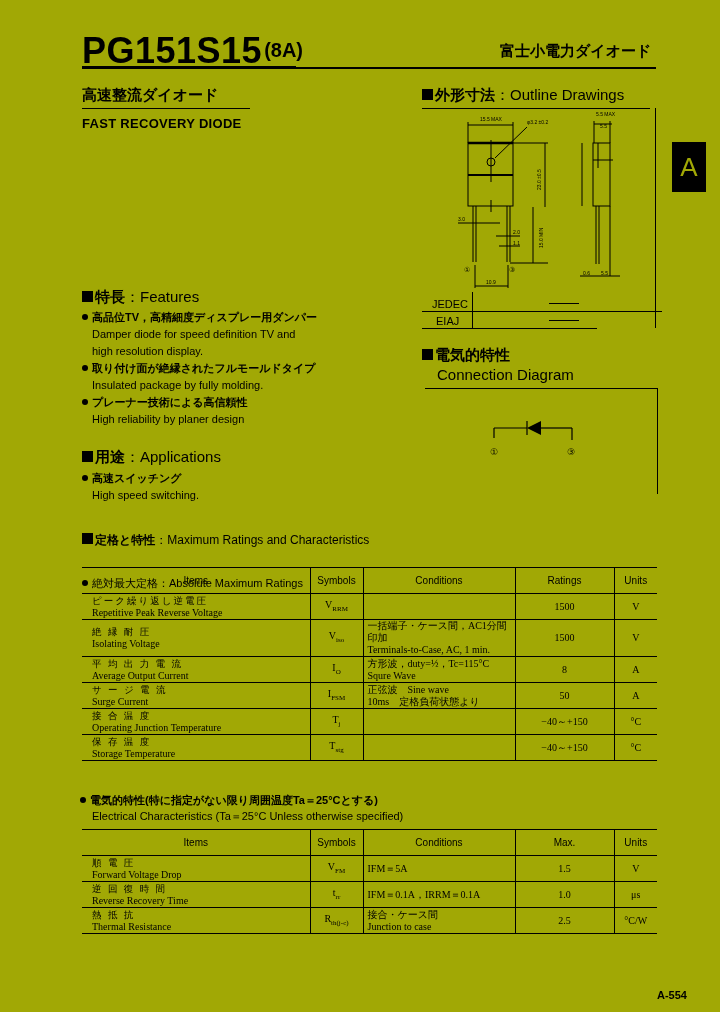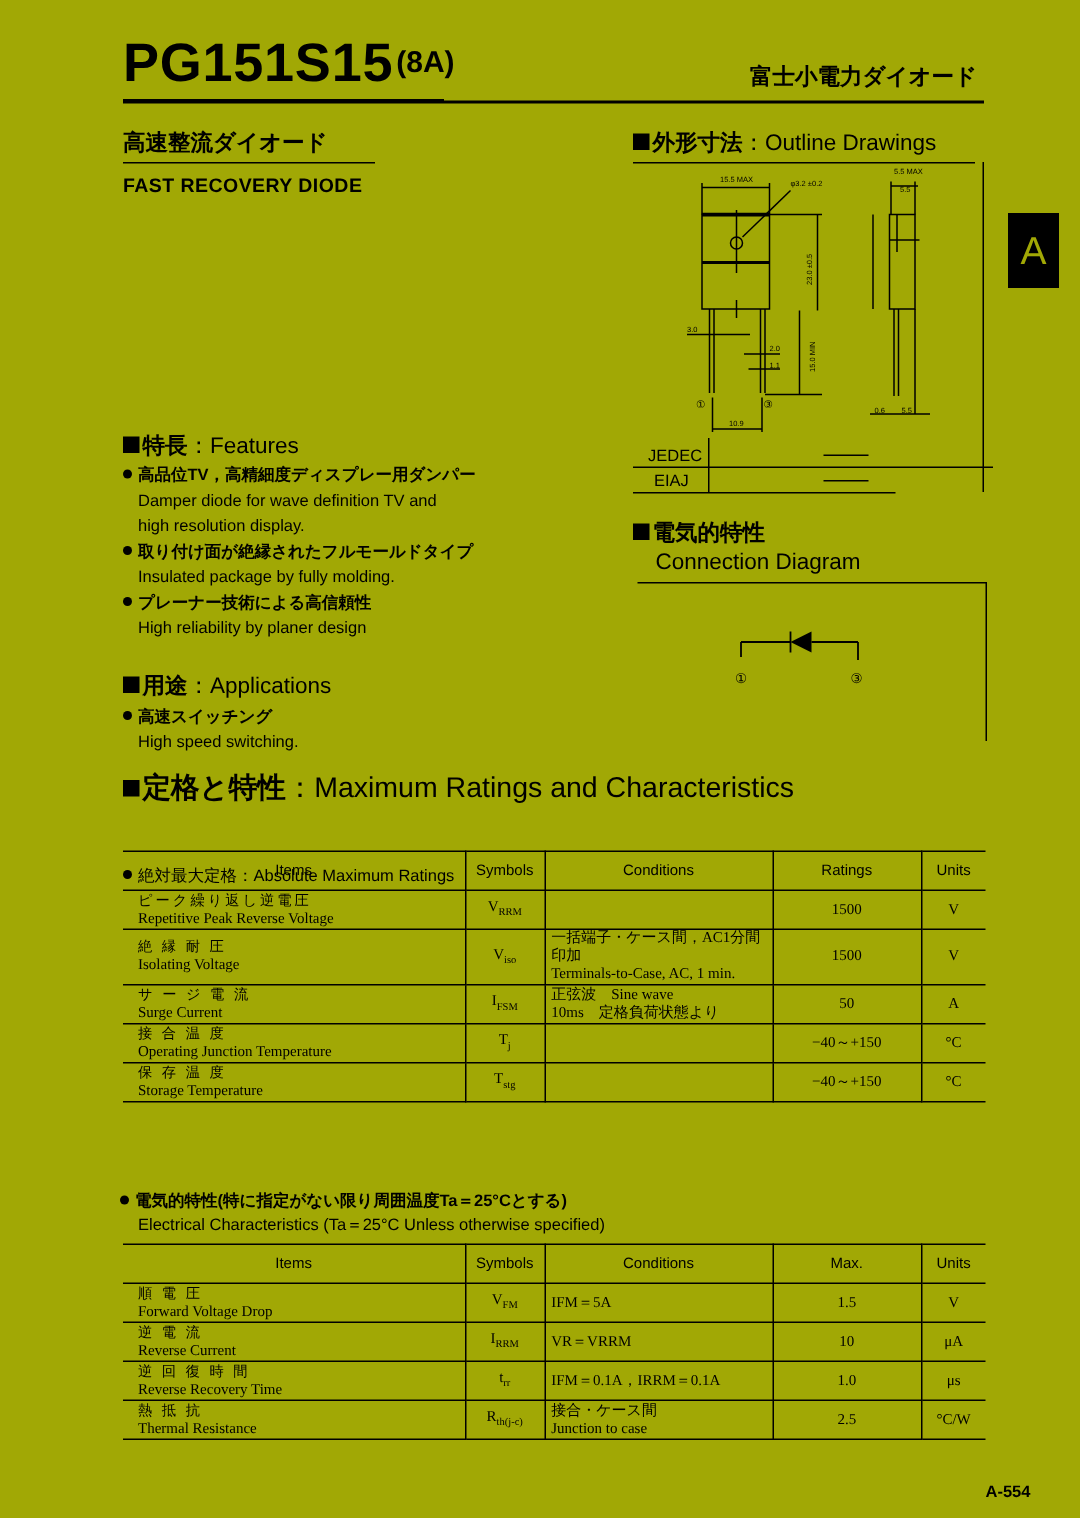--- a/index.html
+++ b/index.html
@@ -2,21 +2,21 @@
 <html><head>
 <meta charset="utf-8">
 <style>
   html, body { margin:0; padding:0; }
   body {
     width:720px; height:1012px; position:relative; overflow:hidden;
     background:#a1a805; color:#000;
     font-family:"Liberation Sans", sans-serif;
   }
   .abs { position:absolute; }
-  .title { left:82px; top:20px; font-size:36px; font-weight:bold; letter-spacing:0.5px; line-height:44px; }
+  .title { left:82px; top:20px; font-size:36px; font-weight:bold; letter-spacing:0.5px; line-height:60px; }
   .title .sub { font-size:20px; font-weight:bold; letter-spacing:0; vertical-align:6px; margin-left:2px; }
   .rule { background:#000; position:absolute; }
   .brand { left:500px; top:42px; font-size:15px; font-weight:bold; }
   .jp-sub { left:82px; top:86px; font-size:15px; font-weight:bold; }
   .en-sub { left:82px; top:116px; font-size:13px; font-weight:bold; letter-spacing:0.3px; }
   .sec { font-size:15px; }
   .sec .sq { display:inline-block; width:11px; height:11px; background:#000; margin-right:2px; vertical-align:0px; }
   .sec .jp { font-weight:bold; }
   .feat { left:82px; font-size:11px; line-height:17px; }
   .feat .b { font-weight:bold; }
@@ -147,37 +147,37 @@
   <polygon points="42,10 56,3 56,17" fill="#000"></polygon>
   <text x="5" y="37" font-size="9" font-family="Liberation Sans, sans-serif">①</text>
   <text x="82" y="37" font-size="9" font-family="Liberation Sans, sans-serif">③</text>
 </svg>
 
 <div class="abs sec" style="left:82px;top:288px;">
   <span class="sq"></span><span class="jp">特長</span><span>：Features</span>
 </div>
 <div class="abs feat" style="top:309px;">
   <div class="b"><span class="dot"></span><span>高品位TV，高精細度ディスプレー用ダンパー</span></div>
-  <div class="en">Damper diode for wave definition TV and</div>
+  <div class="en">Damper diode for speed definition TV and</div>
   <div class="en">high resolution display.</div>
   <div class="b"><span class="dot"></span><span>取り付け面が絶縁されたフルモールドタイプ</span></div>
   <div class="en">Insulated package by fully molding.</div>
   <div class="b"><span class="dot"></span><span>プレーナー技術による高信頼性</span></div>
   <div class="en">High reliability by planer design</div>
 </div>
 
 <div class="abs sec" style="left:82px;top:448px;text-align:right;">
   <span class="sq"></span><span class="jp">用途</span><span>：Applications</span>
 </div>
 <div class="abs feat" style="top:470px;">
   <div class="b"><span class="dot"></span><span>高速スイッチング</span></div>
   <div class="en">High speed switching.</div>
 </div>
 
-<div class="abs sec" style="left:82px;top:512px;font-size:19px;">
+<div class="abs sec" style="left:82px;top:532px;font-size:12px;">
   <span class="sq"></span><span class="jp">定格と特性</span><span>：Maximum Ratings and Characteristics</span>
 </div>
 <div class="abs" style="left:82px;top:576px;font-size:11px;"><span class="dot"></span><span>絶対最大定格：Absolute Maximum Ratings</span></div>
 
 <table class="spec" style="top:567px;">
   <colgroup>
       <col style="width:228px">
       <col style="width:53px">
       <col style="width:152px">
       <col style="width:99px">
@@ -212,20 +212,33 @@
     <td class="c sym"><span>V</span><sub>iso</sub></td>
     <td>
           <div>一括端子・ケース間，AC1分間印加</div>
           <div>Terminals-to-Case, AC, 1 min.</div>
         </td>
     <td class="c">1500</td>
     <td class="c">V</td>
   </tr>
   <tr class="row">
     <td class="item">
+          <div class="jpn">平 均 出 力 電 流</div>
+          <div>Average Output Current</div>
+        </td>
+    <td class="c sym"><span>I</span><sub>O</sub></td>
+    <td>
+          <div>方形波，duty=½，Tc=115°C</div>
+          <div>Squre Wave</div>
+        </td>
+    <td class="c">8</td>
+    <td class="c">A</td>
+  </tr>
+  <tr class="row">
+    <td class="item">
           <div class="jpn">サ ー ジ 電 流</div>
           <div>Surge Current</div>
         </td>
     <td class="c sym"><span>I</span><sub>FSM</sub></td>
     <td>
           <div>正弦波　Sine wave</div>
           <div>10ms　定格負荷状態より</div>
         </td>
     <td class="c">50</td>
     <td class="c">A</td>
@@ -286,33 +299,20 @@
     <td class="c sym"><span>V</span><sub>FM</sub></td>
     <td>
           <div>IFM＝5A</div>
           <div></div>
         </td>
     <td class="c">1.5</td>
     <td class="c">V</td>
   </tr>
   <tr class="row">
     <td class="item">
-          <div class="jpn">逆 電 流</div>
-          <div>Reverse Current</div>
-        </td>
-    <td class="c sym"><span>I</span><sub>RRM</sub></td>
-    <td>
-          <div>VR＝VRRM</div>
-          <div></div>
-        </td>
-    <td class="c">10</td>
-    <td class="c">μA</td>
-  </tr>
-  <tr class="row">
-    <td class="item">
           <div class="jpn">逆 回 復 時 間</div>
           <div>Reverse Recovery Time</div>
         </td>
     <td class="c sym"><span>t</span><sub>rr</sub></td>
     <td>
           <div>IFM＝0.1A，IRRM＝0.1A</div>
           <div></div>
         </td>
     <td class="c">1.0</td>
     <td class="c">μs</td>

